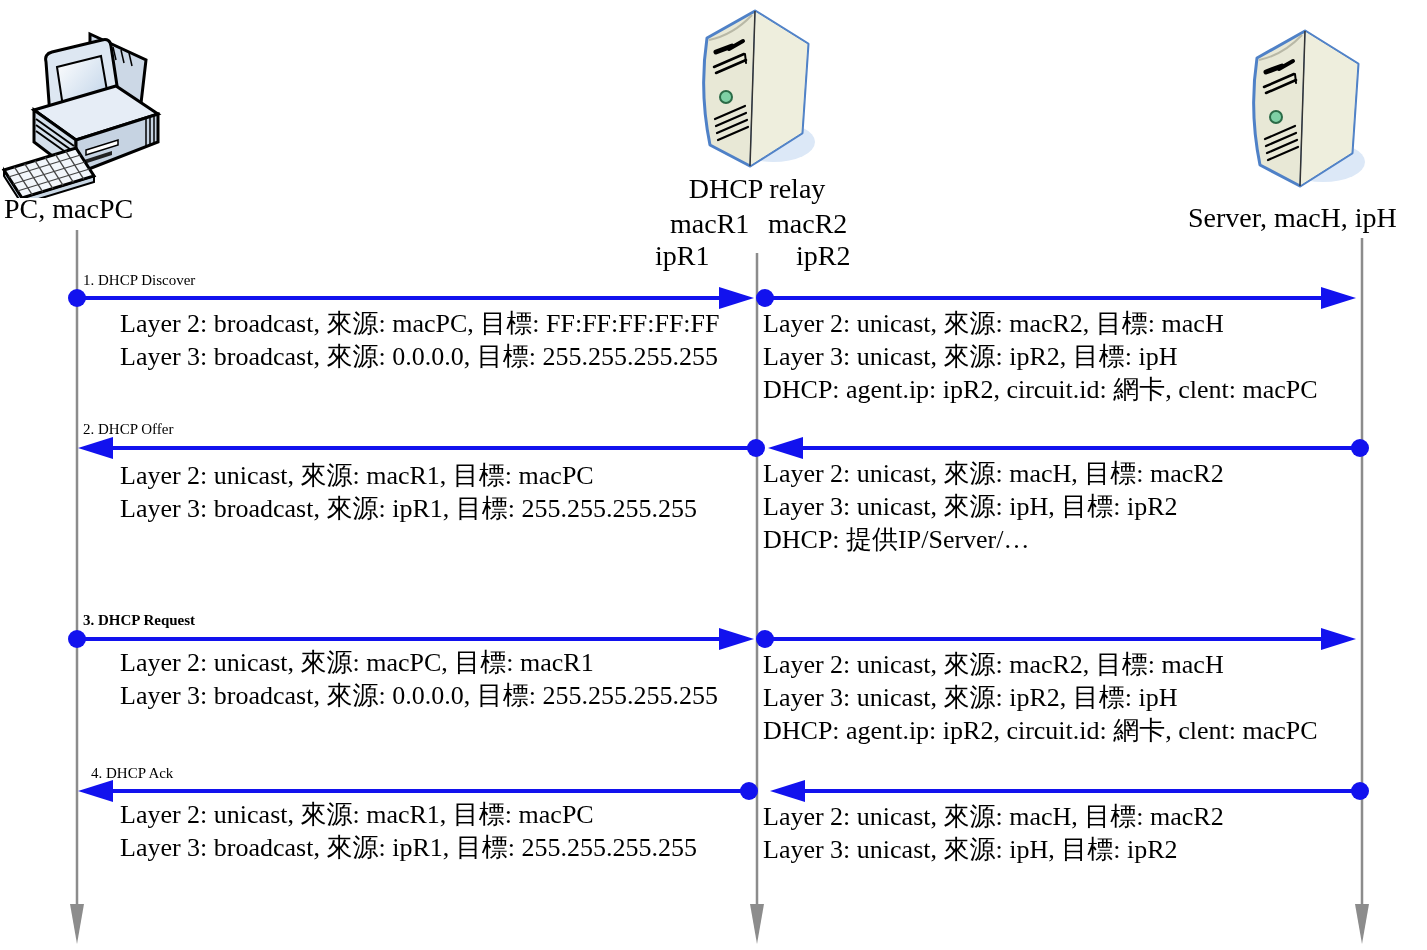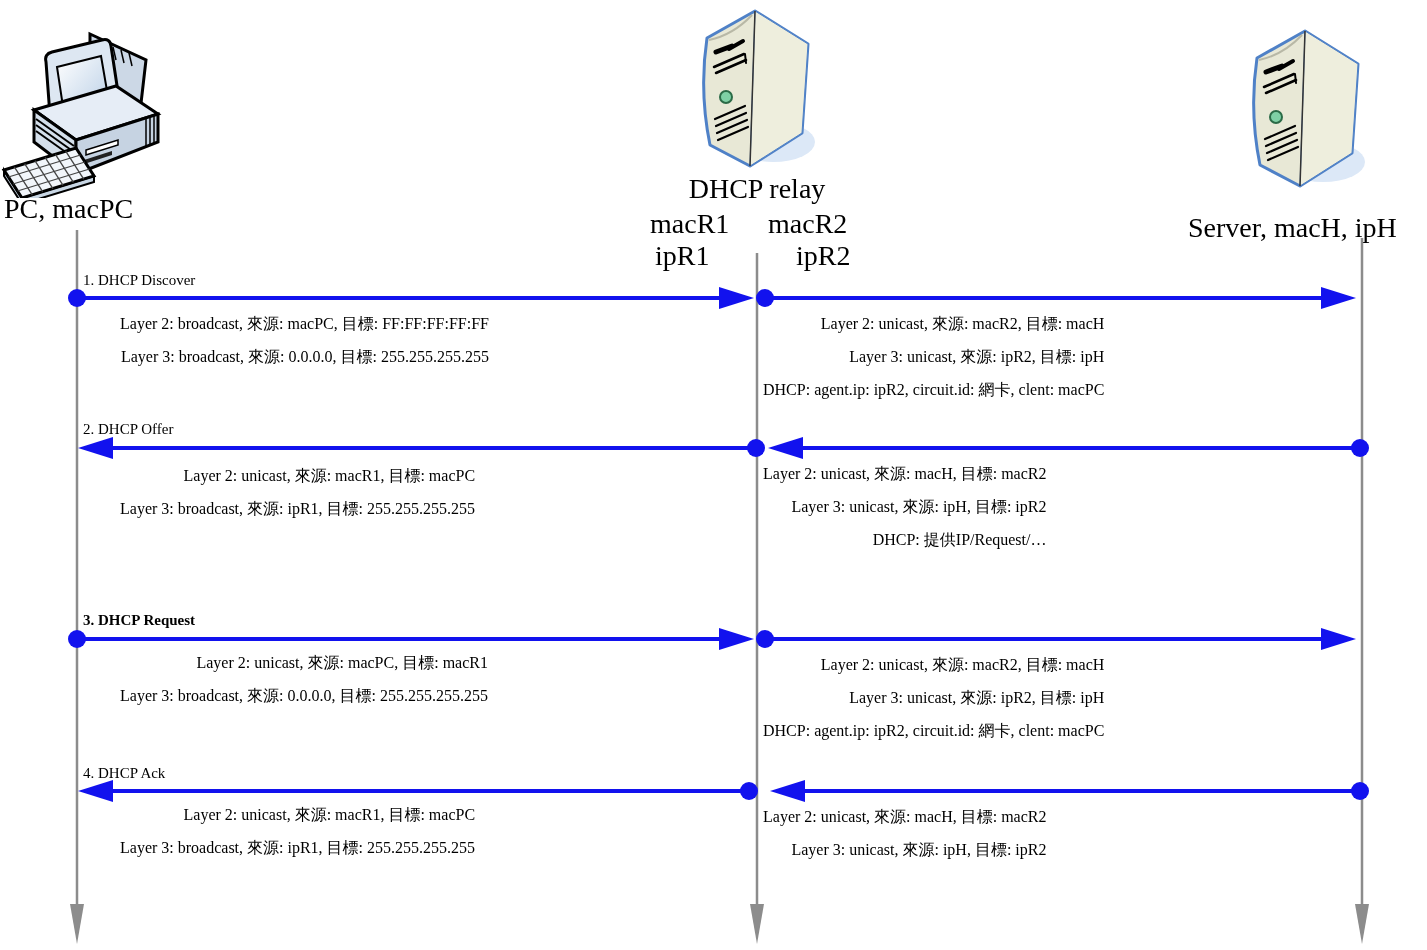--- a/index.html
+++ b/index.html
@@ -10,35 +10,35 @@
   #stage{
     position:relative;width:1427px;height:950px;background:#ffffff;
     font-family:"Liberation Serif","DejaVu Serif",serif;color:#000;overflow:hidden;
   }
   .abs{position:absolute;}
   svg{display:block;}
   #wires{position:absolute;left:0;top:0;z-index:1;}
   .icon{z-index:2;}
   .node-label{font-size:28px;line-height:30px;white-space:nowrap;z-index:3;}
   .msg-label{font-size:15px;line-height:26px;white-space:nowrap;z-index:3;}
-  .details{font-size:16px;line-height:33px;white-space:nowrap;z-index:3;text-align:right;}
+  .details{font-size:26px;line-height:33px;white-space:nowrap;z-index:3;}
   .details div{height:33px;}
   
   .pc-label{left:4px;top:194px;}
   .relay-title{left:757px;top:174px;transform:translateX(-50%);}
-  .relay-macR1{left:650px;top:209px;}
+  .relay-macR1{left:670px;top:209px;}
   .relay-macR2{left:768px;top:209px;}
   .relay-ipR1{left:655px;top:241px;}
   .relay-ipR2{left:796px;top:241px;}
-  .server-label{left:1188px;top:203px;margin-top:10px;}
+  .server-label{left:1188px;top:203px;}
   
   .m1-label{left:83px;top:267px;}
   .m2-label{left:83px;top:416px;}
   .m3-label{left:83px;top:607px;font-weight:bold;}
-  .m4-label{left:83px;top:760px;text-align:center;}
+  .m4-label{left:91px;top:760px;text-align:center;}
   
   .m1-left{left:120px;top:307px;}
   .m1-right{left:763px;top:307px;}
   .m2-left{left:120px;top:459px;}
   .m2-right{left:763px;top:457px;}
   .m3-left{left:120px;top:646px;}
   .m3-right{left:763px;top:648px;}
   .m4-left{left:120px;top:798px;}
   .m4-right{left:763px;top:800px;}
   
@@ -220,21 +220,21 @@
   </div>
 
   <div class="abs msg-label m2-label">2. DHCP Offer</div>
   <div class="abs details m2-left">
     <div>Layer 2: unicast, 來源: macR1, 目標: macPC</div>
     <div>Layer 3: broadcast, 來源: ipR1, 目標: 255.255.255.255</div>
   </div>
   <div class="abs details m2-right">
     <div>Layer 2: unicast, 來源: macH, 目標: macR2</div>
     <div>Layer 3: unicast, 來源: ipH, 目標: ipR2</div>
-    <div>DHCP: 提供IP/Request/…</div>
+    <div>DHCP: 提供IP/Server/…</div>
   </div>
 
   <div class="abs msg-label m3-label">3. DHCP Request</div>
   <div class="abs details m3-left">
     <div>Layer 2: unicast, 來源: macPC, 目標: macR1</div>
     <div>Layer 3: broadcast, 來源: 0.0.0.0, 目標: 255.255.255.255</div>
   </div>
   <div class="abs details m3-right">
     <div>Layer 2: unicast, 來源: macR2, 目標: macH</div>
     <div>Layer 3: unicast, 來源: ipR2, 目標: ipH</div>

